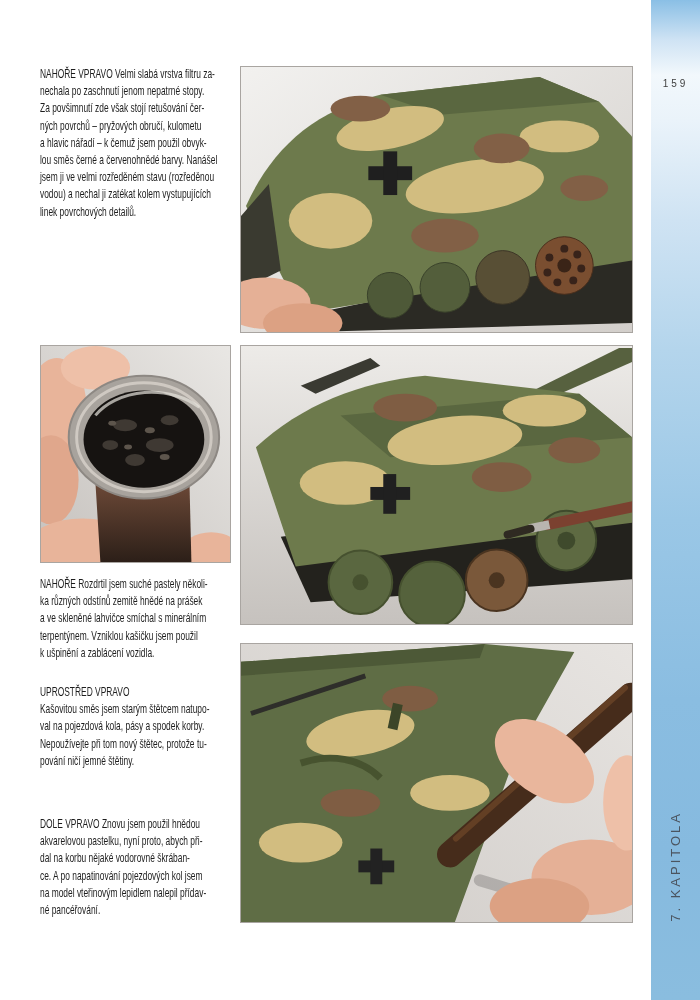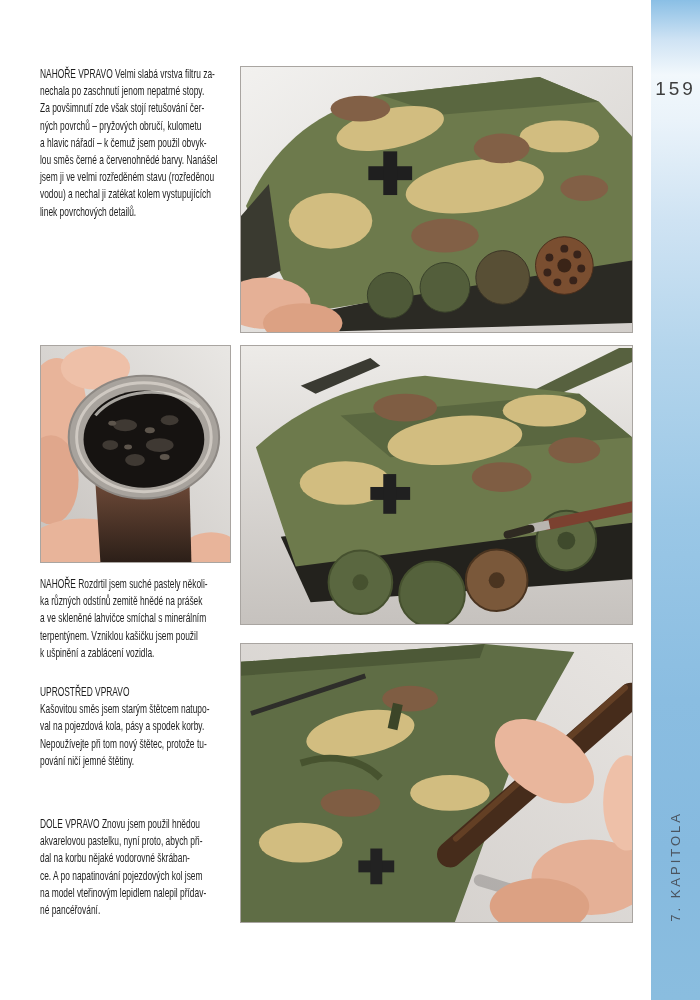--- a/index.html
+++ b/index.html
@@ -7,21 +7,21 @@
        font-family:"Liberation Sans", sans-serif;}
   .page{position:absolute;inset:0;background:#ffffff;}
 
   
   .sidebar{position:absolute;left:651px;top:0;width:49px;height:1000px;
     background:linear-gradient(180deg,
       #8abfe5 0%, #cfe3f4 4%, #f2f8fc 7.5%, #eaf3fa 12%,
       #cfe3f3 22%, #b4d5ec 35%, #9ac7e6 52%, #8abde1 70%,
       #86badf 85%, #8abddf 100%);}
   .page-number{position:absolute;top:78px;left:0;width:100%;text-align:center;
-    font-size:19px;letter-spacing:3px;color:#3e3e3e;}
+    font-size:10px;letter-spacing:3px;color:#3e3e3e;}
   .chapter-label{position:absolute;bottom:78px;left:0;width:100%;
     display:flex;justify-content:center;}
   .chapter-label span{writing-mode:vertical-rl;transform:rotate(180deg);
     font-size:13px;letter-spacing:3px;color:#4b545f;}
 
   
   .cap{position:absolute;left:40px;width:288px;transform:scaleX(0.667);
     transform-origin:0 0;font-size:12.6px;line-height:17.2px;color:#1d1d1d;
     white-space:pre-line;margin:0;}
   .cap1{top:66px;}

